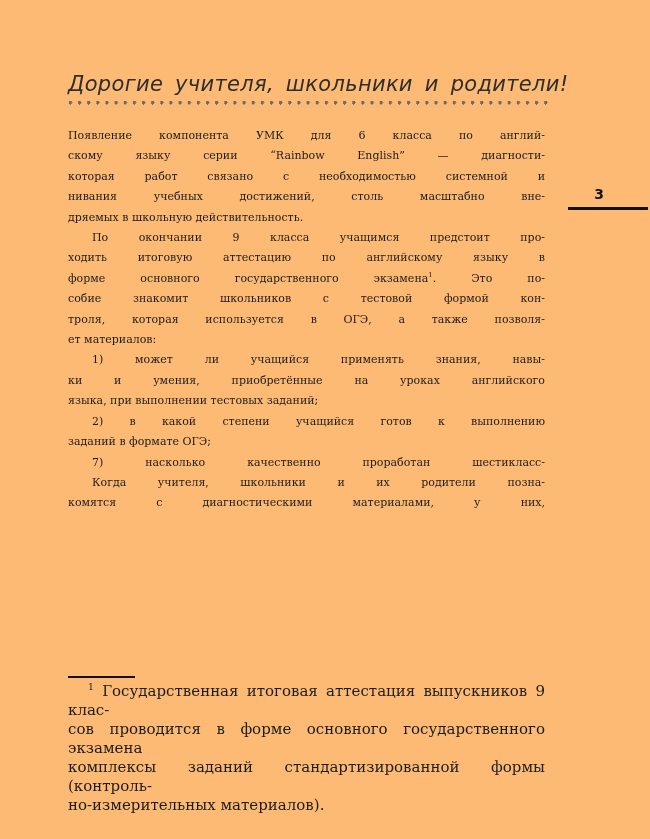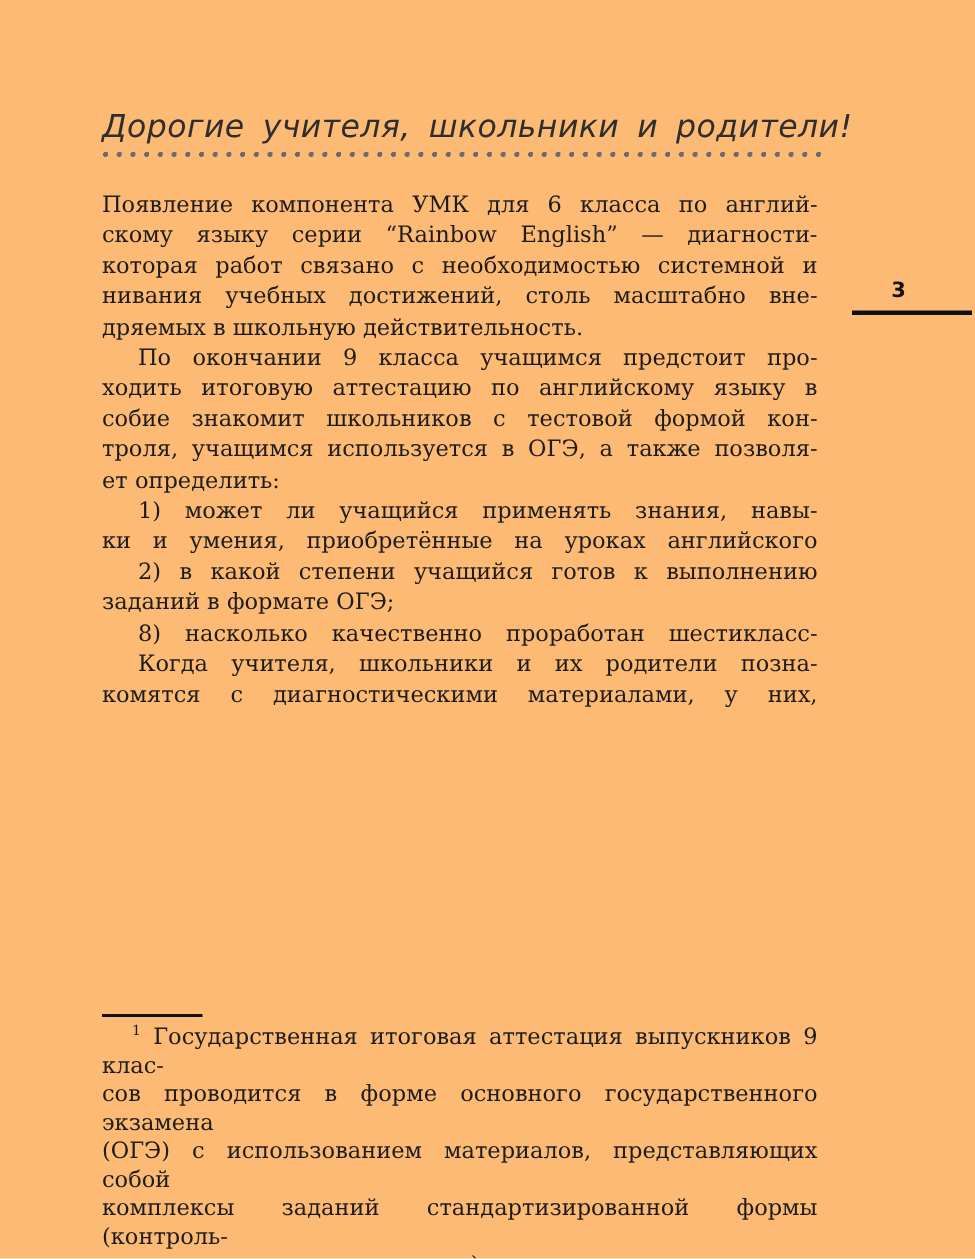--- a/index.html
+++ b/index.html
@@ -25,21 +25,21 @@
     color:#2e2e2e;white-space:nowrap;
   }
   .dotted-rule{
     position:absolute;left:68px;top:100px;width:481px;height:6px;
     background-image:radial-gradient(circle 1.8px at 2.4px 2.8px, var(--dot) 95%, transparent 100%);
     background-size:9.15px 6px;background-repeat:repeat-x;
   }
   .body-text{
     position:absolute;left:68px;top:126px;width:477px;
     font-family:"DejaVu Serif","Liberation Serif",serif;
-    font-size:15px;line-height:20.4px;
+    font-size:11px;line-height:20.4px;
     color:var(--ink);
   }
   .footnote-sep{
     position:absolute;left:68px;top:676px;width:67px;height:2px;
     background:var(--rule);
   }
   .footnote{
     position:absolute;left:68px;top:682px;width:477px;
     font-family:"DejaVu Serif","Liberation Serif",serif;
     font-size:15px;line-height:19px;
@@ -84,35 +84,36 @@
   <div class="pagenum-rule"></div>
 
   <div class="body-text" id="body-text">
       <div class="tline"><span>Появление компонента УМК для 6 класса по англий-</span></div>
       <div class="tline"><span>скому языку серии “Rainbow English” — </span><span class="it">диагности-</span></div>
       <div class="tline"><span class="it">которая работ</span><span> связано с необходимостью системной и</span></div>
       <div class="tline"><span>нивания учебных достижений, столь масштабно вне-</span></div>
       <div class="tline end"><span>дряемых в школьную действительность.</span></div>
       <div class="tline indent"><span>По окончании 9 класса учащимся предстоит про-</span></div>
       <div class="tline"><span>ходить итоговую аттестацию по английскому языку в</span></div>
+      <div class="tline"><span>форме основного государственного экзамена</span><span class="sup">1</span><span>. Это по-</span></div>
       <div class="tline"><span>собие знакомит школьников с тестовой формой кон-</span></div>
-      <div class="tline"><span>троля, учащимся используется в ОГЭ, а также позволя-</span></div>
-      <div class="tline end"><span>ет определить:</span></div>
+      <div class="tline"><span>троля, которая используется в ОГЭ, а также позволя-</span></div>
+      <div class="tline end"><span>ет материалов:</span></div>
       <div class="tline indent"><span>1) может ли учащийся применять знания, навы-</span></div>
       <div class="tline"><span>ки и умения, приобретённые на уроках английского</span></div>
+      <div class="tline end"><span>языка, при выполнении тестовых заданий;</span></div>
       <div class="tline indent"><span>2) в какой степени учащийся готов к выполнению</span></div>
       <div class="tline end"><span>заданий в формате ОГЭ;</span></div>
-      <div class="tline indent"><span>8) насколько качественно проработан шестикласс-</span></div>
+      <div class="tline indent"><span>7) насколько качественно проработан шестикласс-</span></div>
       <div class="tline indent"><span>Когда учителя, школьники и их родители позна-</span></div>
       <div class="tline"><span>комятся с диагностическими материалами, у них,</span></div>
     </div>
 
   <div class="footnote-sep"></div>
 
   <div class="footnote" id="footnote-text">
       <div class="tline indent"><span class="sup">1</span><span> Государственная итоговая аттестация выпускников 9 клас-</span></div>
       <div class="tline"><span>сов проводится в форме основного государственного экзамена</span></div>
-      <div class="tline"><span>(ОГЭ) с использованием материалов, представляющих собой</span></div>
       <div class="tline"><span>комплексы заданий стандартизированной формы (контроль-</span></div>
       <div class="tline end"><span>но-измерительных материалов).</span></div>
     </div>
 
 </div>
 
 </body></html>

